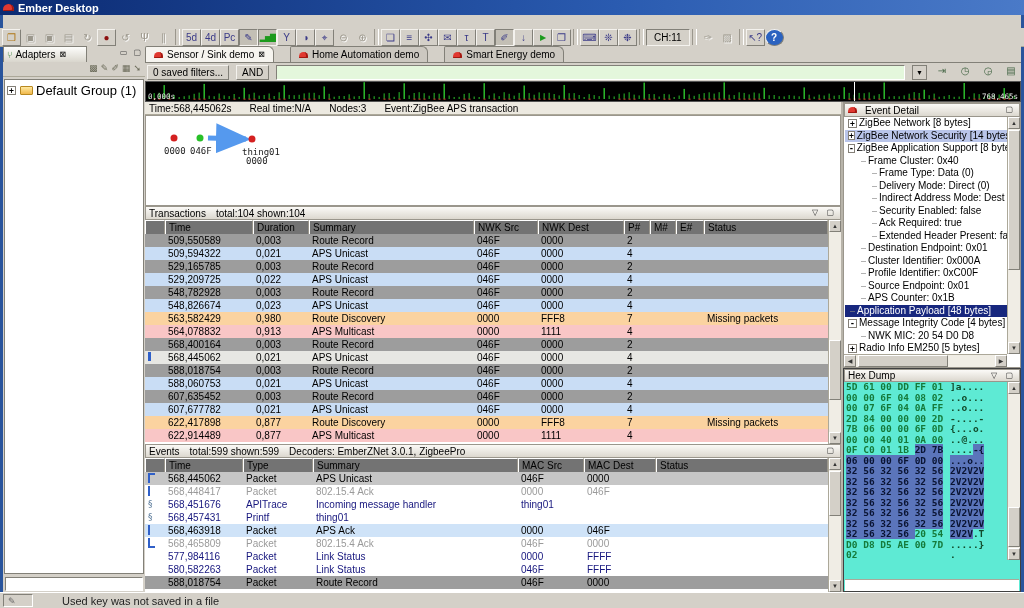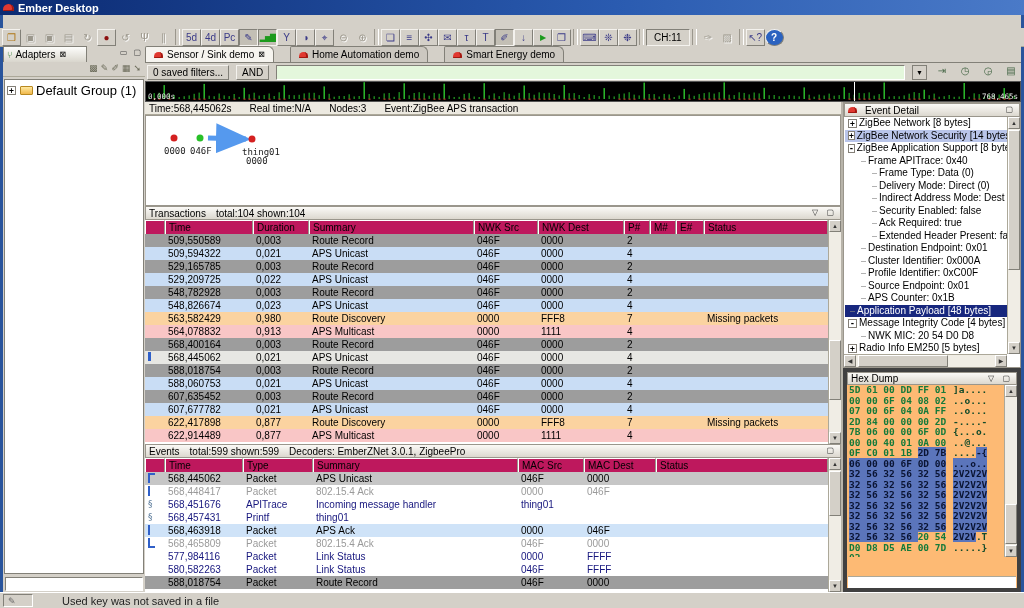--- a/index.html
+++ b/index.html
@@ -56,21 +56,21 @@
   #mainsplit { position:absolute; left:0; right:0; top:56px; bottom:0; }
   #leftstack { position:absolute; left:0; right:178px; top:0; bottom:0; border-right:2px solid #b8b4aa; }
   #rightstack { position:absolute; right:0; width:178px; top:0; bottom:0; }
 
   #infobar { position:absolute; left:0; right:0; top:0; height:13px; background:#ece9e0; border-bottom:1px solid #aca899; font-size:10px; display:flex; gap:18px; padding-left:4px; align-items:center; }
   #diagram { position:absolute; left:0; right:0; top:13px; height:91px; background:#fff; border:1px solid #9a968c; }
 
   
   .paneltitle { height:14px; background:linear-gradient(#fbfaf7,#dcd8cf); border:1px solid #9a968c; display:flex; align-items:center; font-size:10px; padding:0 3px; gap:10px; position:relative; }
   .pt-btns { position:absolute; right:3px; top:1px; font-size:8px; color:#333; letter-spacing:3px; }
-  .colhdr { display:grid; height:23px; background:#be185d; border-bottom:1px solid #828078; font-size:10px; }
+  .colhdr { display:grid; height:23px; background:#737373; border-bottom:1px solid #828078; font-size:10px; }
   .colhdr span { border-right:1px solid #9a968c; border-top:1px solid #fff; border-left:1px solid #fff; padding:0 3px; overflow:hidden; line-height:13px; }
   .rows { position:relative; overflow:hidden; background:#fff; }
   .trow { display:grid; height:13px; line-height:13px; font-size:10px; overflow:hidden; }
   .trow > span { padding:0 3px; overflow:hidden; white-space:nowrap; }
   #txpanel { position:absolute; left:0; right:0; top:104px; height:238px; }
   #txpanel .colhdr, #txpanel .trow { grid-template-columns:20px 88px 56px 165px 64px 86px 26px 26px 28px 1fr; }
   #evpanel { position:absolute; left:0; right:0; top:342px; bottom:0; }
   #evpanel .colhdr, #evpanel .trow { grid-template-columns:20px 78px 70px 205px 66px 72px 1fr; }
   .r-gray { background:#9d9d9d; }
   .r-blue { background:#c9ddf5; }
@@ -96,21 +96,21 @@
   .hscroll { position:absolute; left:0; right:13px; bottom:0; height:13px; background:#f0ede5; border-top:1px solid #aca899; }
 
   
   #detailpanel { position:absolute; left:0; right:0; top:0; height:266px; background:#fff; border:1px solid #9a968c; }
   #detailtree { position:absolute; left:1px; right:13px; top:14px; bottom:13px; overflow:hidden; background:#fff; }
   .titem { height:12.5px; line-height:12px; font-size:10px; white-space:nowrap; display:flex; align-items:center; }
   .titem .dash { color:#888; margin:0 2px 0 3px; font-size:9px; }
   .titem .exp { margin-right:2px; margin-left:1px; }
   .sel-light { background:#b9c5ea; }
   .sel-dark { background:#17277e; color:#fff; }
-  #hexpanel { position:absolute; left:0; right:0; top:266px; bottom:0; background:#fdba74; border:4px solid #404040; }
+  #hexpanel { position:absolute; left:0; right:0; top:266px; bottom:0; background:#5eead4; border:1px solid #404040; }
   #hexrows { position:absolute; left:2px; right:13px; top:13px; bottom:31px; overflow:hidden; font:bold 9.5px "DejaVu Sans Mono",monospace; color:#157a3a; }
   .hexrow { height:10.5px; line-height:10.5px; display:flex; white-space:pre; }
   .hexrow .hx { width:100px; }
   .hexrow .as { margin-left:4px; color:#114a2a; }
   .hexhl { background:#5b75bb; color:#0a1433; }
   #hexfooter { position:absolute; left:1px; right:1px; bottom:13px; height:17px; }
   #hexfooter button { width:100%; height:100%; border:1px solid; border-color:#fff #828078 #828078 #fff; background:#d4d0c8; font-size:10px; font-family:"Liberation Sans",sans-serif; }
   #hexinput { position:absolute; left:1px; right:1px; bottom:0; height:12px; background:#fff; border-top:1px solid #aca899; }
 </style>
 </head>
@@ -879,21 +879,21 @@
               <div class="titem sel-light" style="padding-left: 2px;">
                 <span class="exp">+</span>
                 <span>ZigBee Network Security [14 bytes]</span>
               </div>
               <div class="titem" style="padding-left: 2px;">
                 <span class="exp">-</span>
                 <span>ZigBee Application Support [8 bytes]</span>
               </div>
               <div class="titem" style="padding-left: 13px;">
                 <span class="dash">–</span>
-                <span>Frame APITrace: 0x40</span>
+                <span>Frame Cluster: 0x40</span>
               </div>
               <div class="titem" style="padding-left: 24px;">
                 <span class="dash">–</span>
                 <span>Frame Type: Data (0)</span>
               </div>
               <div class="titem" style="padding-left: 24px;">
                 <span class="dash">–</span>
                 <span>Delivery Mode: Direct (0)</span>
               </div>
               <div class="titem" style="padding-left: 24px;">
@@ -962,21 +962,21 @@
         </div>
 
         <div id="hexpanel">
           <div class="paneltitle" style="height:13px">
             <span>Hex Dump</span>
             <span class="pt-btns">▽ ▢</span>
           </div>
           <div id="hexrows">
               <div class="hexrow"><span class="hx"><span>5D 61 00 DD FF 01</span></span><span class="as"><span>]a....</span></span></div>
               <div class="hexrow"><span class="hx"><span>00 00 6F 04 08 02</span></span><span class="as"><span>..o...</span></span></div>
-              <div class="hexrow"><span class="hx"><span>07 00 6F 04 0A FF</span></span><span class="as"><span>..o...</span></span></div>
+              <div class="hexrow"><span class="hx"><span>00 07 6F 04 0A FF</span></span><span class="as"><span>..o...</span></span></div>
               <div class="hexrow"><span class="hx"><span>2D 84 00 00 00 2D</span></span><span class="as"><span>-....-</span></span></div>
               <div class="hexrow"><span class="hx"><span>7B 06 00 00 6F 0D</span></span><span class="as"><span>{...o.</span></span></div>
               <div class="hexrow"><span class="hx"><span>00 00 40 01 0A 00</span></span><span class="as"><span>..@...</span></span></div>
               <div class="hexrow"><span class="hx"><span>0F C0 01 1B </span><span class="hexhl">2D 7B</span></span><span class="as"><span>....</span><span class="hexhl">-{</span></span></div>
               <div class="hexrow"><span class="hx"><span></span><span class="hexhl">06 00 00 6F 0D 00</span></span><span class="as"><span></span><span class="hexhl">...o..</span></span></div>
               <div class="hexrow"><span class="hx"><span></span><span class="hexhl">32 56 32 56 32 56</span></span><span class="as"><span></span><span class="hexhl">2V2V2V</span></span></div>
               <div class="hexrow"><span class="hx"><span></span><span class="hexhl">32 56 32 56 32 56</span></span><span class="as"><span></span><span class="hexhl">2V2V2V</span></span></div>
               <div class="hexrow"><span class="hx"><span></span><span class="hexhl">32 56 32 56 32 56</span></span><span class="as"><span></span><span class="hexhl">2V2V2V</span></span></div>
               <div class="hexrow"><span class="hx"><span></span><span class="hexhl">32 56 32 56 32 56</span></span><span class="as"><span></span><span class="hexhl">2V2V2V</span></span></div>
               <div class="hexrow"><span class="hx"><span></span><span class="hexhl">32 56 32 56 32 56</span></span><span class="as"><span></span><span class="hexhl">2V2V2V</span></span></div>

